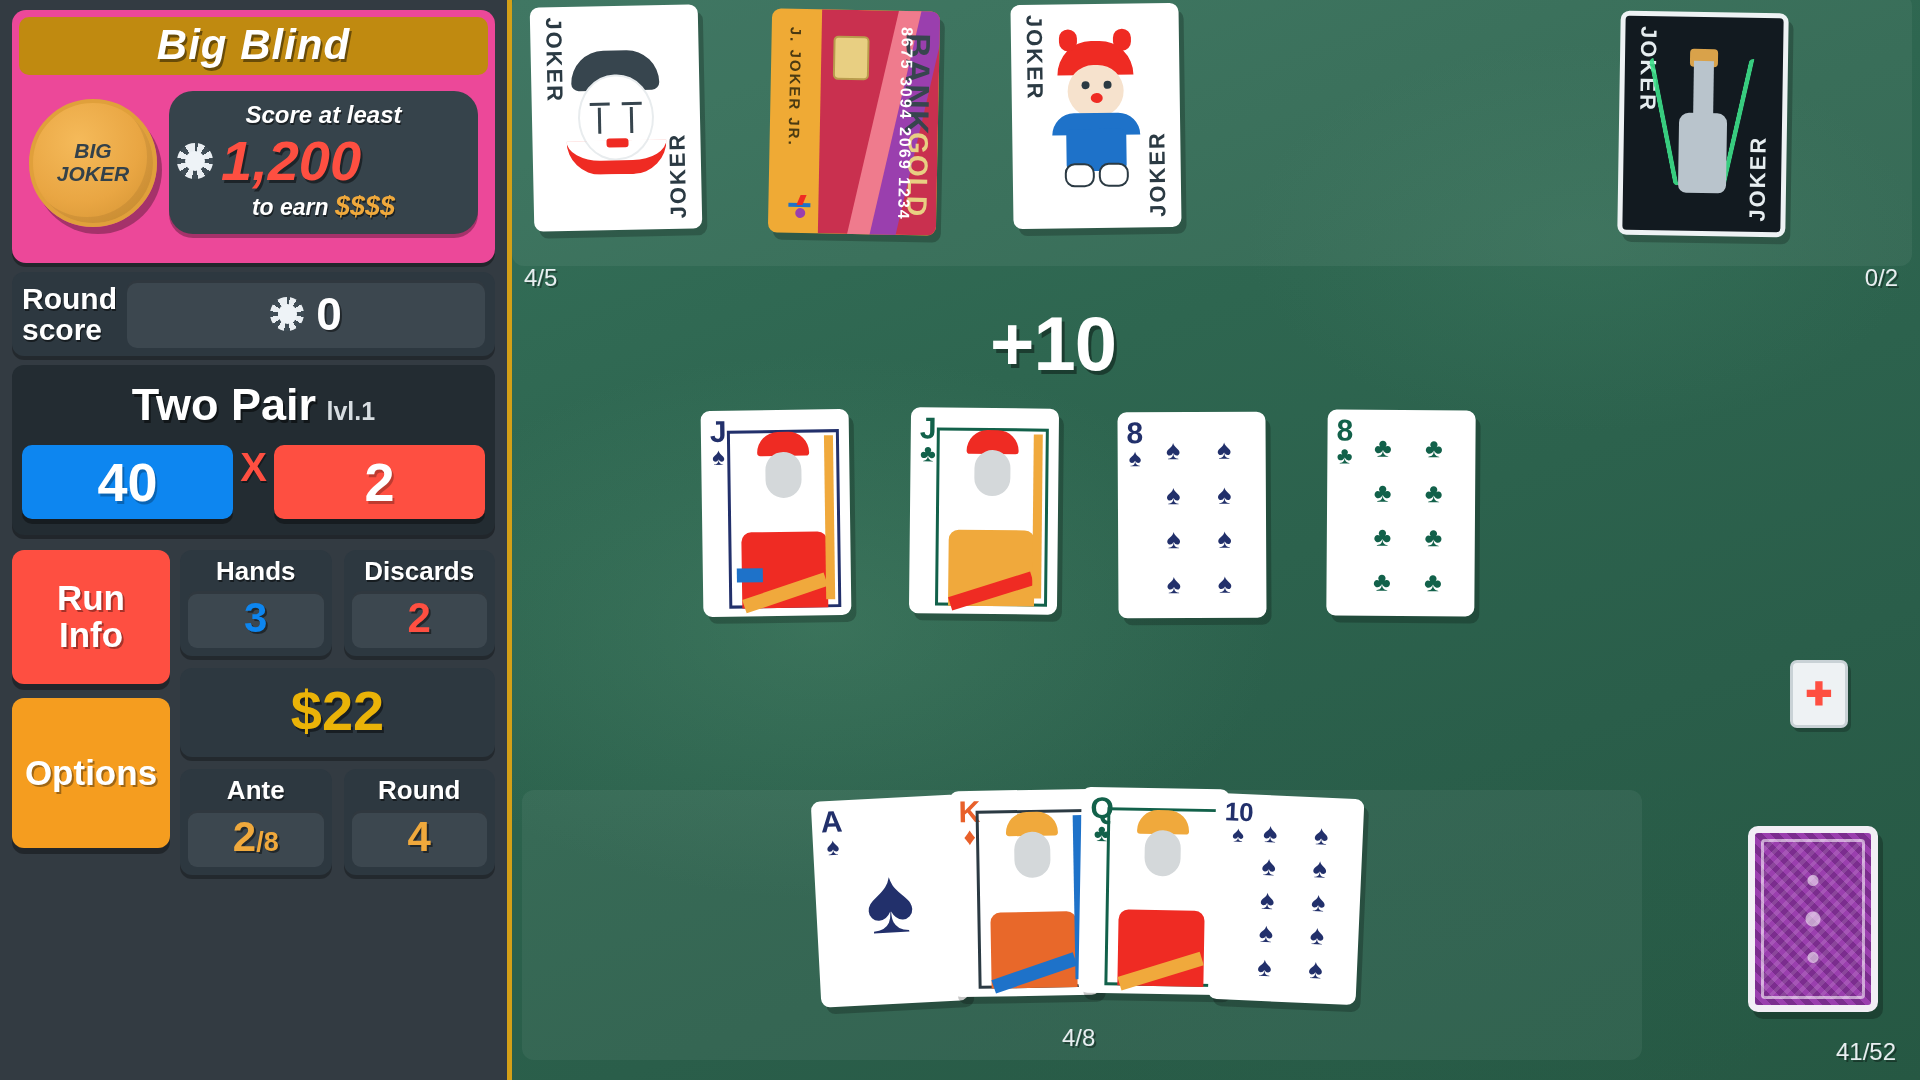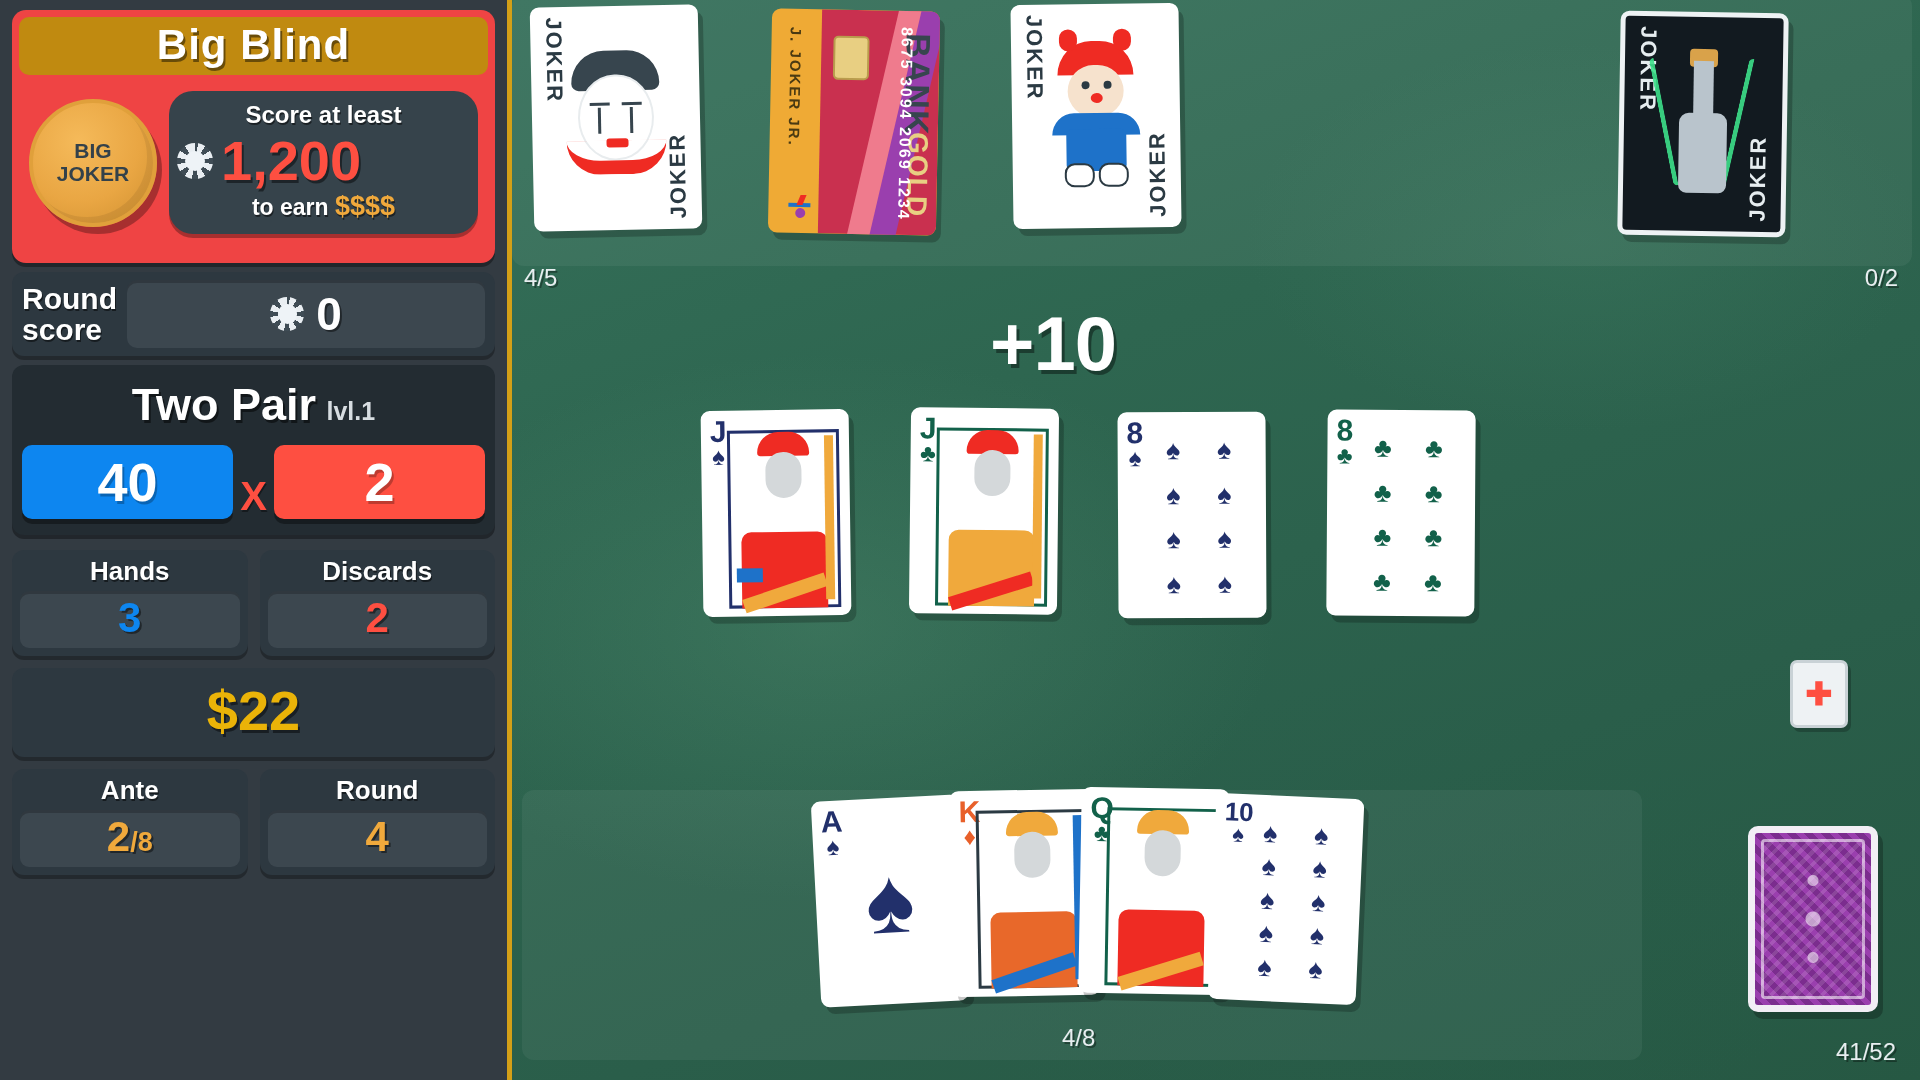--- a/index.html
+++ b/index.html
@@ -12,22 +12,23 @@
   }
   #app { position:relative; width:1920px; height:1080px; display:flex; }
 
   
   #sidebar {
     position:relative; width:512px; height:1080px;
     background:#333b42; border-right:5px solid #d4a017;
     padding:10px 12px 8px 12px; display:flex; flex-direction:column; gap:9px;
   }
   .blind-panel {
-    background:#ef4444; border-radius:14px; padding:7px;
+    background:#ec4899; border-radius:14px; padding:7px;
     box-shadow:0 4px 0 rgba(0,0,0,.35);
+    font-style:italic;
   }
   .blind-title {
     background:#c08a10; border-radius:10px; text-align:center;
     color:#fff; font-size:42px; font-weight:bold; letter-spacing:1px;
     padding:7px 0 9px 0; text-shadow:2px 3px 0 rgba(0,0,0,.45);
     line-height:1;
   }
   .blind-body { display:flex; align-items:center; gap:12px; padding:16px 10px 22px 10px; }
   .blind-chip {
     width:128px; height:128px; border-radius:50%;
@@ -75,21 +76,21 @@
   }
   .rs-value { color:#fff; font-size:46px; font-weight:bold; text-shadow:2px 2px 0 rgba(0,0,0,.45); }
 
   .hand-panel {
     background:#232c32; border-radius:12px; padding:14px 10px 16px 10px;
     box-shadow:0 4px 0 rgba(0,0,0,.35);
   }
   .hand-name-row { text-align:center; margin-bottom:14px; }
   .hand-name { color:#fff; font-size:45px; font-weight:bold; text-shadow:2px 3px 0 rgba(0,0,0,.5); }
   .hand-lvl { color:#d7dde1; font-size:25px; font-weight:bold; margin-left:6px; }
-  .score-row { display:flex; align-items:flex-end; gap:5px; }
+  .score-row { display:flex; align-items:flex-start; gap:5px; }
   .chips-box {
     flex:1; background:#0d86f0; border-radius:10px; height:74px;
     display:flex; align-items:center; justify-content:center;
     color:#fff; font-size:54px; font-weight:bold;
     box-shadow:0 5px 0 rgba(0,0,0,.35); text-shadow:2px 3px 0 rgba(0,0,0,.25);
   }
   .times { color:#fe4f41; font-size:40px; font-weight:bold; padding:0 2px; text-shadow:1px 2px 0 rgba(0,0,0,.4);}
   .mult-box {
     flex:1; background:#fe4f41; border-radius:10px; height:74px;
     display:flex; align-items:center; justify-content:center;
@@ -307,20 +308,29 @@
         <span class="hand-lvl">lvl.1</span>
       </div>
       <div class="score-row">
         <div class="chips-box">40</div>
         <div class="times">X</div>
         <div class="mult-box">2</div>
       </div>
     </div>
 
     <div class="lower-area">
+      <div class="left-btns">
+        <div class="btn-runinfo">
+          <div>
+            <div>Run</div>
+            <div>Info</div>
+          </div>
+        </div>
+        <div class="btn-options">Options</div>
+      </div>
 
       <div class="right-stats">
         <div class="stat-pair">
           <div class="stat-card">
             <div class="stat-label">Hands</div>
             <div class="stat-val-box">
                 <div class="stat-val blue">3</div>
               </div>
           </div>
           <div class="stat-card">

